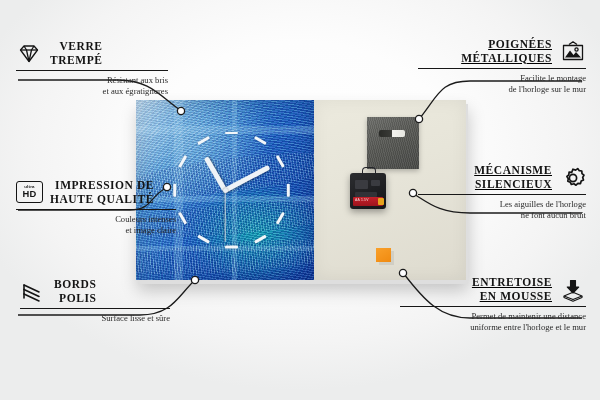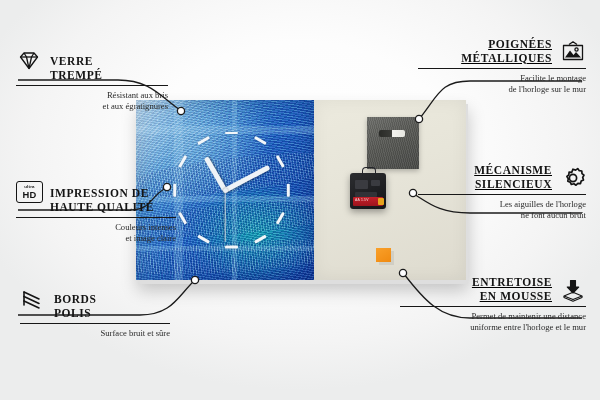--- a/index.html
+++ b/index.html
@@ -176,30 +176,30 @@
     height: 1.1px; background: #171717; margin: 3px 0 4px 0;
   }
   .feat-sub {
     font-family: "Liberation Serif", serif;
     font-size: 8.6px;
     color: #2a2a2a;
     line-height: 10.5px;
     white-space: pre-line;
   }
   .feature.left .feat-head { justify-content: flex-start; }
-  .feature.left .feat-title { text-align: left; margin-top: 15px; }
+  .feature.left .feat-title { text-align: right; }
   .feature.left .feat-sub  { text-align: right; }
   .feature.right .feat-head { justify-content: flex-end; text-decoration: underline; }
   .feature.right .feat-title { text-align: right; }
   .feature.right .feat-sub  { text-align: right; }
   .ficon { width: 26px; height: 24px; flex: 0 0 26px; color: #141414; }
   .ficon svg { display: block; width: 26px; height: 24px; }
   
   #feat-verre     { left: 16px;  top: 40px;  width: 152px; }
-  #feat-impr      { left: 16px;  top: 172px; width: 160px; }
+  #feat-impr      { left: 16px;  top: 179px; width: 160px; }
   #feat-bords     { left: 20px;  top: 278px; width: 150px; }
   #feat-poign     { right: 14px; top: 38px;  width: 168px; }
   #feat-meca      { right: 14px; top: 164px; width: 168px; }
   #feat-entre     { right: 14px; top: 276px; width: 186px; }
   .hd-badge {
     width: 25px; height: 20px;
     border: 1.4px solid #141414;
     border-radius: 3px;
     display: flex; flex-direction: column;
     align-items: center; justify-content: center;
@@ -341,21 +341,21 @@
           <path d="M4 5 L4 9"></path>
               <path d="M4 9.5 L4 13.5"></path>
               <path d="M4 14 L4 18"></path>
         </g>
           </svg>
       </span>
       <span class="feat-title">BORDS
 POLIS</span>
     </div>
     <div class="feat-rule"></div>
-    <div class="feat-sub">Surface bruit et sûre</div>
+    <div class="feat-sub">Surface lisse et sûre</div>
   </div>
 
   <div class="feature right" id="feat-poign">
     <div class="feat-head">
       <span class="feat-title">POIGNÉES
 MÉTALLIQUES</span>
       <span class="ficon">
         <svg viewBox="0 0 26 24">
             <g fill="none" stroke="currentColor" stroke-width="1.3" stroke-linejoin="round">
           <path d="M9 4.5 L13 1.8 L17 4.5"></path>

